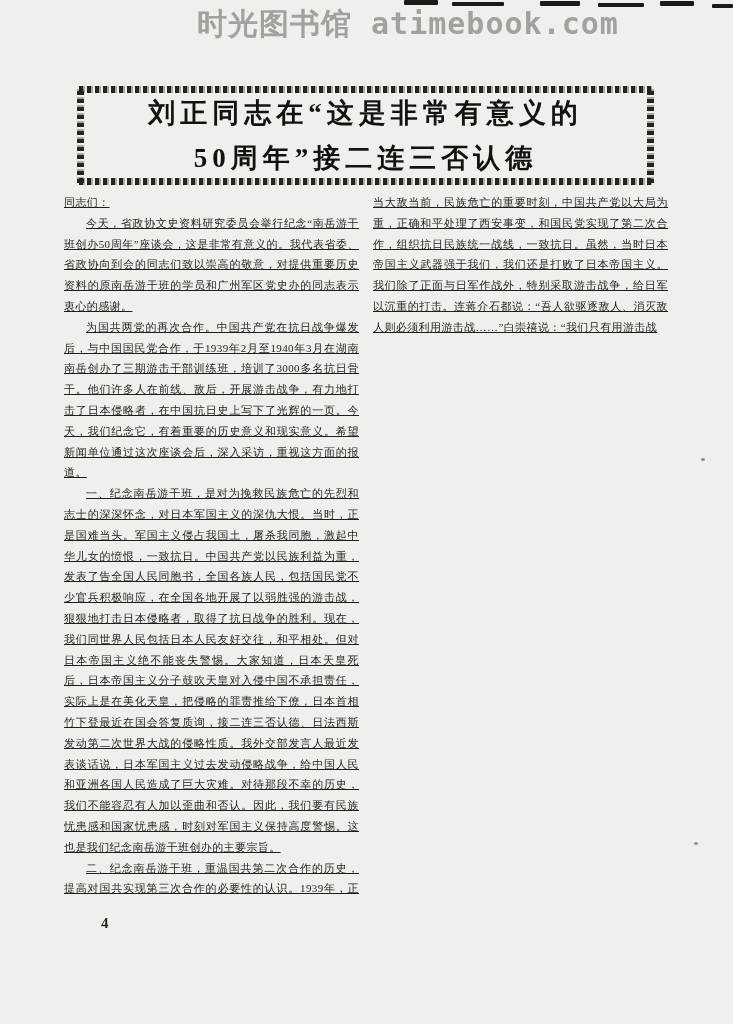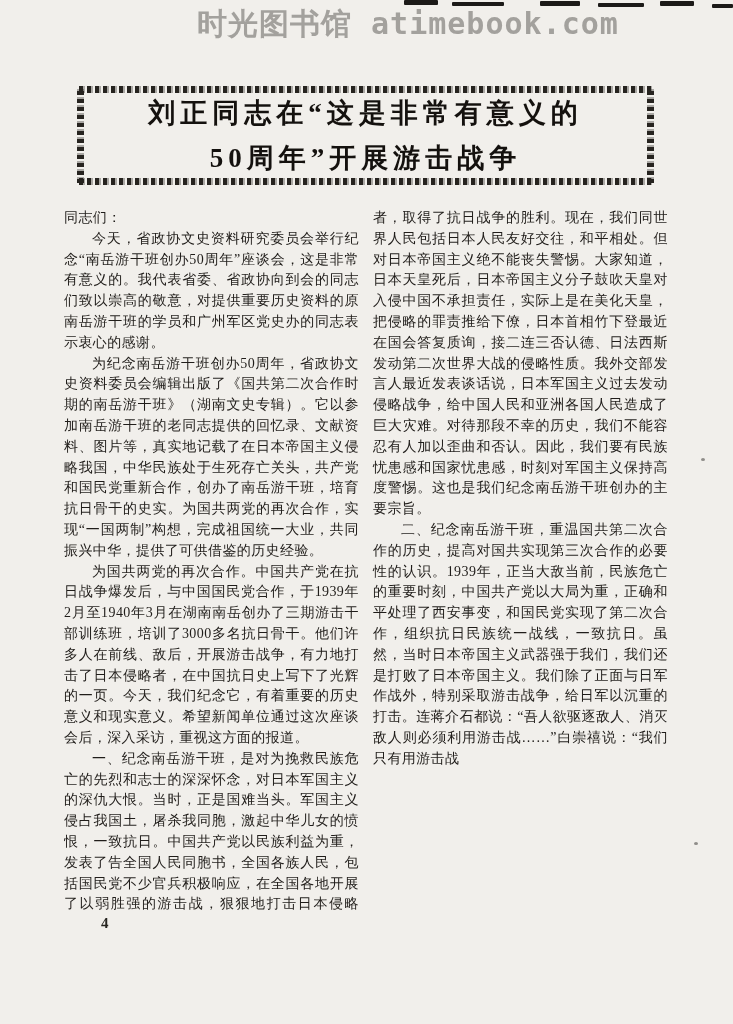--- a/index.html
+++ b/index.html
@@ -89,32 +89,33 @@
     font-weight: bold;
     letter-spacing: 5px;
     color: #14110e;
     white-space: nowrap;
   }
 
   
   .article-body {
     position: absolute;
     left: 64px;
-    top: 208px;
+    top: 192px;
     width: 604px;
     height: 708px;
     column-count: 2;
     column-gap: 14px;
     column-fill: auto;
-    font-size: 14px;
+    font-size: 11px;
     line-height: 20.8px;
     letter-spacing: 0.4px;
     text-align: justify;
     color: var(--ink, #201d1a);
     overflow: hidden;
+    text-decoration: underline;
   }
   .article-body p {
     margin: 0;
     text-indent: 2em;
   }
   .article-body p.no-indent { text-indent: 0; }
 
   
   .page-number {
     position: absolute;
@@ -141,28 +142,27 @@
 
   <div class="watermark">时光图书馆 atimebook.com</div>
 
   <div class="title-box">
     <div class="tb-edge tb-top"></div>
     <div class="tb-edge tb-bottom"></div>
     <div class="tb-edge tb-left"></div>
     <div class="tb-edge tb-right"></div>
     <div class="title-text">
       <div class="title-line">刘正同志在“这是非常有意义的</div>
-      <div class="title-line">50周年”开展游击战争</div>
+      <div class="title-line">50周年”接二连三否认德</div>
     </div>
   </div>
 
   <div class="article-body">
       <p class="no-indent">同志们：</p>
       <p>今天，省政协文史资料研究委员会举行纪念“南岳游干班创办50周年”座谈会，这是非常有意义的。我代表省委、省政协向到会的同志们致以崇高的敬意，对提供重要历史资料的原南岳游干班的学员和广州军区党史办的同志表示衷心的感谢。</p>
-      <p>为纪念南岳游干班创办50周年，省政协文史资料委员会编辑出版了《国共第二次合作时期的南岳游干班》（湖南文史专辑）。它以参加南岳游干班的老同志提供的回忆录、文献资料、图片等，真实地记载了在日本帝国主义侵略我国，中华民族处于生死存亡关头，共产党和国民党重新合作，创办了南岳游干班，培育抗日骨干的史实。为国共两党的再次合作，实现“一国两制”构想，完成祖国统一大业，共同振兴中华，提供了可供借鉴的历史经验。</p>
       <p>为国共两党的再次合作。中国共产党在抗日战争爆发后，与中国国民党合作，于1939年2月至1940年3月在湖南南岳创办了三期游击干部训练班，培训了3000多名抗日骨干。他们许多人在前线、敌后，开展游击战争，有力地打击了日本侵略者，在中国抗日史上写下了光辉的一页。今天，我们纪念它，有着重要的历史意义和现实意义。希望新闻单位通过这次座谈会后，深入采访，重视这方面的报道。</p>
       <p>一、纪念南岳游干班，是对为挽救民族危亡的先烈和志士的深深怀念，对日本军国主义的深仇大恨。当时，正是国难当头。军国主义侵占我国土，屠杀我同胞，激起中华儿女的愤恨，一致抗日。中国共产党以民族利益为重，发表了告全国人民同胞书，全国各族人民，包括国民党不少官兵积极响应，在全国各地开展了以弱胜强的游击战，狠狠地打击日本侵略者，取得了抗日战争的胜利。现在，我们同世界人民包括日本人民友好交往，和平相处。但对日本帝国主义绝不能丧失警惕。大家知道，日本天皇死后，日本帝国主义分子鼓吹天皇对入侵中国不承担责任，实际上是在美化天皇，把侵略的罪责推给下僚，日本首相竹下登最近在国会答复质询，接二连三否认德、日法西斯发动第二次世界大战的侵略性质。我外交部发言人最近发表谈话说，日本军国主义过去发动侵略战争，给中国人民和亚洲各国人民造成了巨大灾难。对待那段不幸的历史，我们不能容忍有人加以歪曲和否认。因此，我们要有民族忧患感和国家忧患感，时刻对军国主义保持高度警惕。这也是我们纪念南岳游干班创办的主要宗旨。</p>
       <p>二、纪念南岳游干班，重温国共第二次合作的历史，提高对国共实现第三次合作的必要性的认识。1939年，正当大敌当前，民族危亡的重要时刻，中国共产党以大局为重，正确和平处理了西安事变，和国民党实现了第二次合作，组织抗日民族统一战线，一致抗日。虽然，当时日本帝国主义武器强于我们，我们还是打败了日本帝国主义。我们除了正面与日军作战外，特别采取游击战争，给日军以沉重的打击。连蒋介石都说：“吾人欲驱逐敌人、消灭敌人则必须利用游击战……”白崇禧说：“我们只有用游击战</p>
     </div>
 
   <div class="page-number">4</div>
 
 </div>
 
 </body></html>

